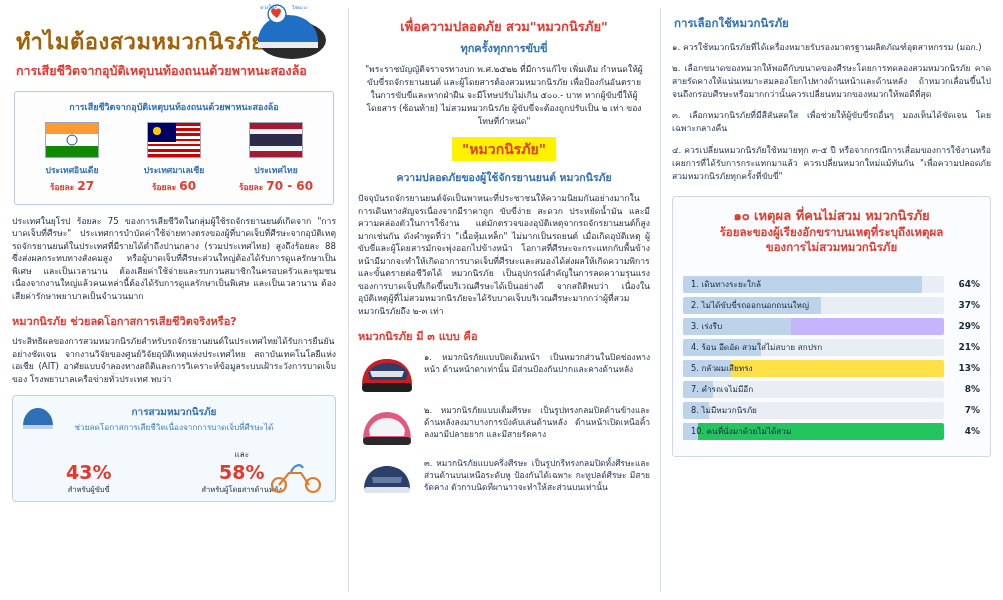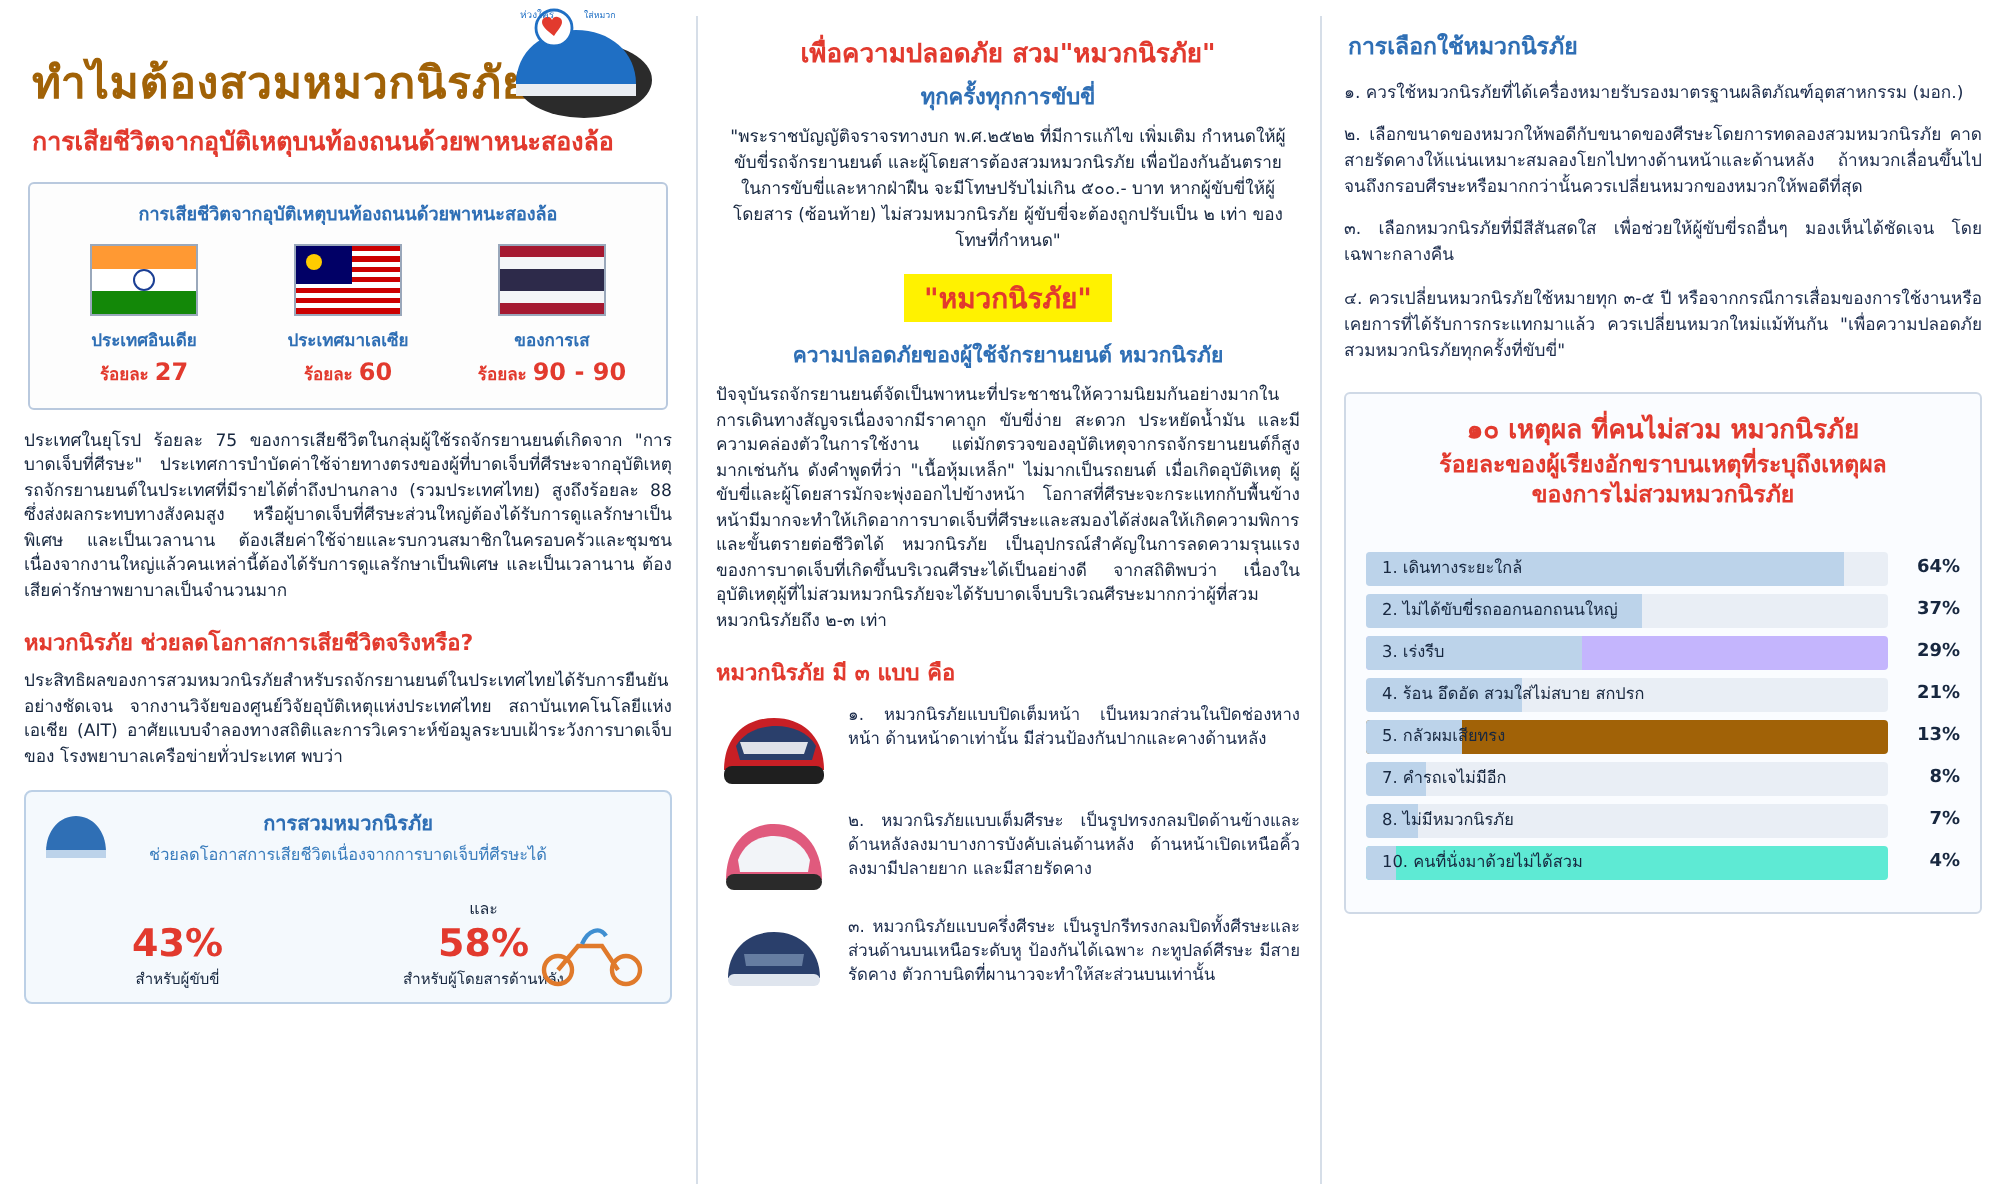--- a/index.html
+++ b/index.html
@@ -132,24 +132,24 @@
         <div class="flagbox">
           <div class="flag flag-my"></div>
           <div class="cname">ประเทศมาเลเซีย</div>
           <div class="pct">
             <span>ร้อยละ</span>
             <b>60</b>
           </div>
         </div>
         <div class="flagbox">
           <div class="flag flag-th"></div>
-          <div class="cname">ของการเส</div>
+          <div class="cname">ประเทศไทย</div>
           <div class="pct">
             <span>ร้อยละ</span>
-            <b>90 - 90</b>
+            <b>70 - 60</b>
           </div>
         </div>
       </div>
     </div>
 
     <p class="para">ประเทศในยุโรป ร้อยละ 75 ของการเสียชีวิตในกลุ่มผู้ใช้รถจักรยานยนต์เกิดจาก "การบาดเจ็บที่ศีรษะ" ประเทศการบำบัดค่าใช้จ่ายทางตรงของผู้ที่บาดเจ็บที่ศีรษะจากอุบัติเหตุรถจักรยานยนต์ในประเทศที่มีรายได้ต่ำถึงปานกลาง (รวมประเทศไทย) สูงถึงร้อยละ 88 ซึ่งส่งผลกระทบทางสังคมสูง หรือผู้บาดเจ็บที่ศีรษะส่วนใหญ่ต้องได้รับการดูแลรักษาเป็นพิเศษ และเป็นเวลานาน ต้องเสียค่าใช้จ่ายและรบกวนสมาชิกในครอบครัวและชุมชนเนื่องจากงานใหญ่แล้วคนเหล่านี้ต้องได้รับการดูแลรักษาเป็นพิเศษ และเป็นเวลานาน ต้องเสียค่ารักษาพยาบาลเป็นจำนวนมาก</p>
 
     <div class="redhead">หมวกนิรภัย ช่วยลดโอกาสการเสียชีวิตจริงหรือ?</div>
 
     <p class="para">ประสิทธิผลของการสวมหมวกนิรภัยสำหรับรถจักรยานยนต์ในประเทศไทยได้รับการยืนยัน อย่างชัดเจน จากงานวิจัยของศูนย์วิจัยอุบัติเหตุแห่งประเทศไทย สถาบันเทคโนโลยีแห่ง เอเชีย (AIT) อาศัยแบบจำลองทางสถิติและการวิเคราะห์ข้อมูลระบบเฝ้าระวังการบาดเจ็บของ โรงพยาบาลเครือข่ายทั่วประเทศ พบว่า</p>
@@ -266,42 +266,42 @@
             <div class="bar-val">29%</div>
           </div>
           <div class="bar-row">
             <div class="bar-wrap" style="background: rgb(233, 238, 245);">
               <div class="bar-fill" style="width: 30%; background: rgb(188, 211, 234);"></div>
               <span class="bar-label">4. ร้อน อึดอัด สวมใส่ไม่สบาย สกปรก</span>
             </div>
             <div class="bar-val">21%</div>
           </div>
           <div class="bar-row">
-            <div class="bar-wrap" style="background: #a16207;">
+            <div class="bar-wrap" style="background: #fde047;">
               <div class="bar-fill" style="width: 18.5714%; background: rgb(188, 211, 234);"></div>
               <span class="bar-label">5. กลัวผมเสียทรง</span>
             </div>
             <div class="bar-val">13%</div>
           </div>
           <div class="bar-row">
             <div class="bar-wrap" style="background: rgb(233, 238, 245);">
               <div class="bar-fill" style="width: 11.4286%; background: rgb(188, 211, 234);"></div>
               <span class="bar-label">7. คำรถเจไม่มีอีก</span>
             </div>
             <div class="bar-val">8%</div>
           </div>
           <div class="bar-row">
             <div class="bar-wrap" style="background: rgb(233, 238, 245);">
               <div class="bar-fill" style="width: 10%; background: rgb(188, 211, 234);"></div>
               <span class="bar-label">8. ไม่มีหมวกนิรภัย</span>
             </div>
             <div class="bar-val">7%</div>
           </div>
           <div class="bar-row">
-            <div class="bar-wrap" style="background: #5eead4;">
+            <div class="bar-wrap" style="background: #22c55e;">
               <div class="bar-fill" style="width: 5.71429%; background: rgb(188, 211, 234);"></div>
               <span class="bar-label">10. คนที่นั่งมาด้วยไม่ได้สวม</span>
             </div>
             <div class="bar-val">4%</div>
           </div>
         </div>
     </div>
   </div>
 </div>
 

